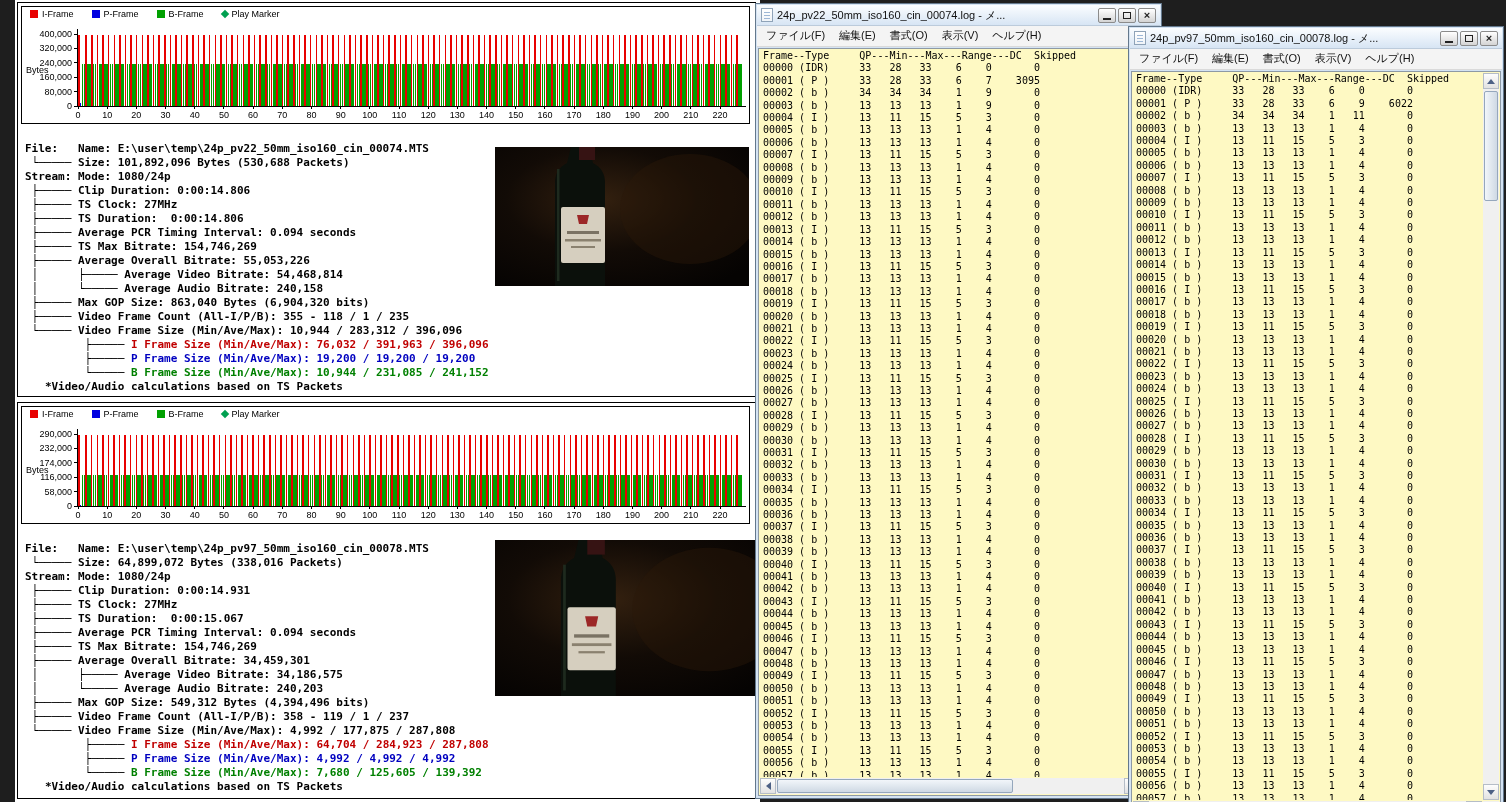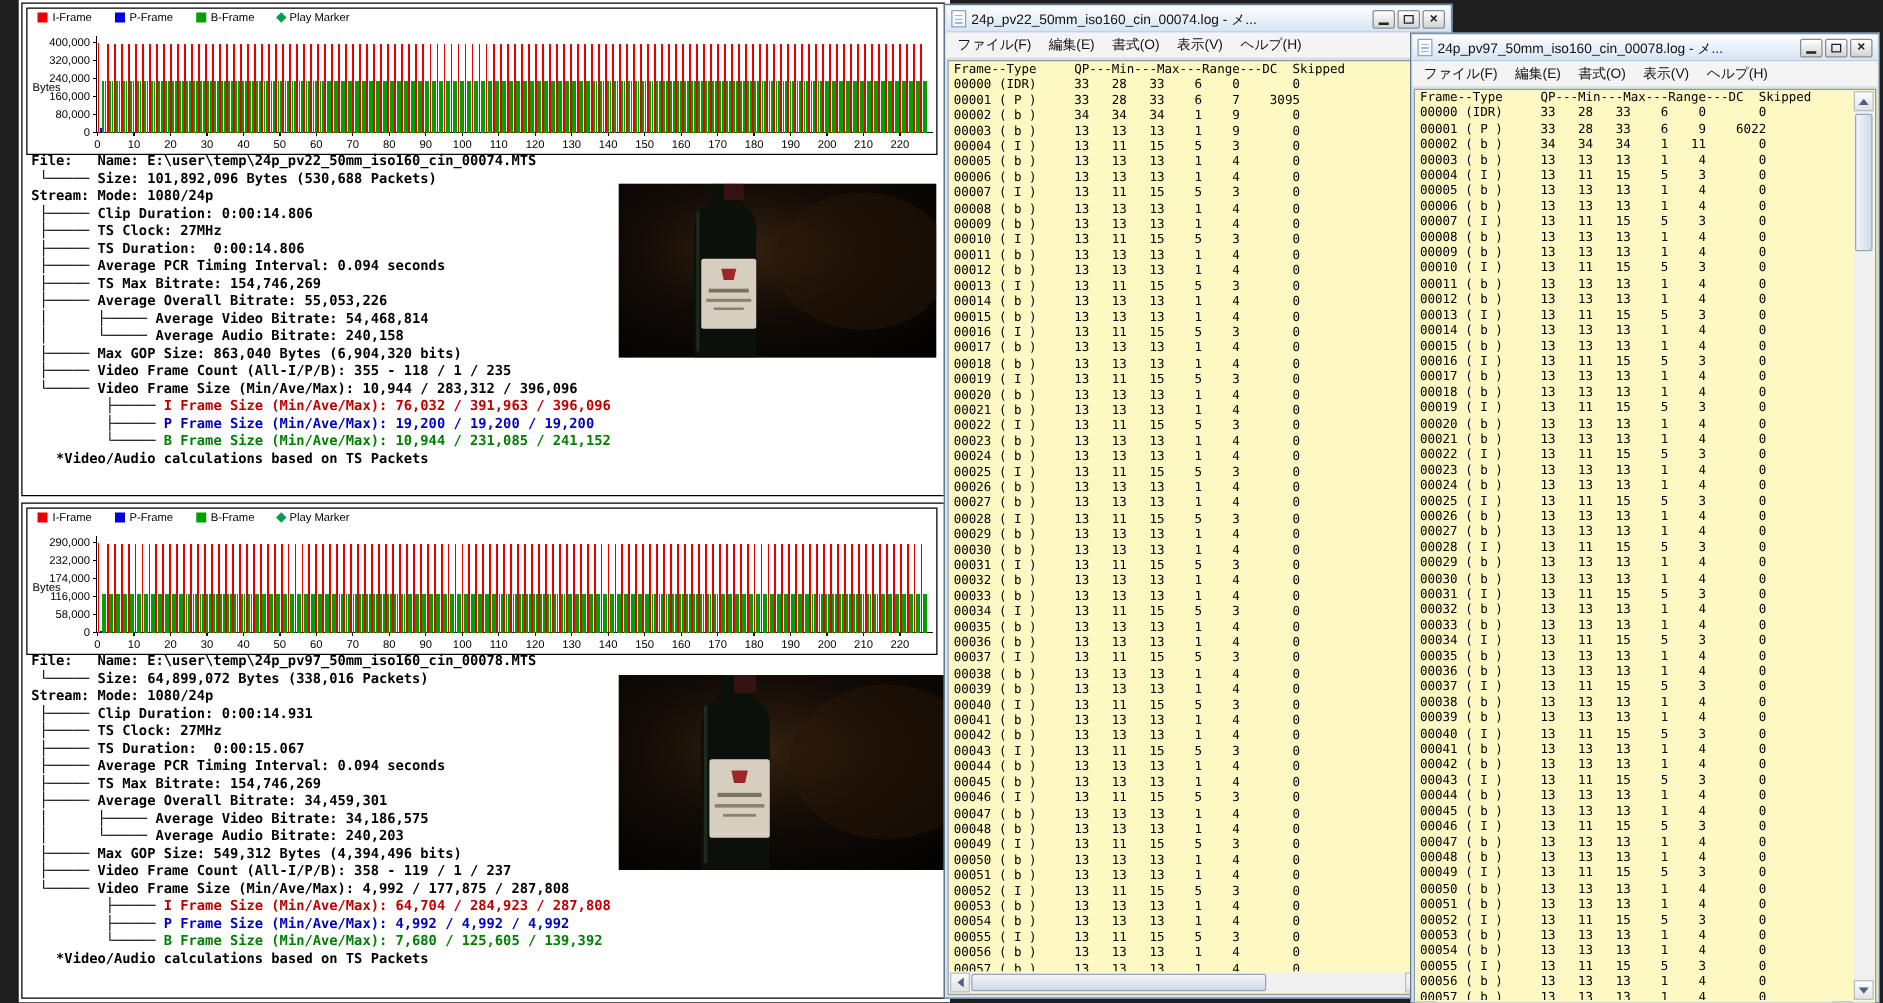--- a/index.html
+++ b/index.html
@@ -9,21 +9,21 @@
 .panel{position:absolute;left:2px;width:739px;background:#fff;border:1px solid #000;}
 #panelA{top:2px;height:395px;}
 #panelB{top:402px;height:397px;}
 .chart-box{position:absolute;left:3px;top:3px;width:729px;height:118px;border:1px solid #000;background:#fff;}
 .legend{position:absolute;left:8px;top:2px;display:flex;gap:18px;align-items:center;font-size:9px;color:#000;}
 .legend-item{display:flex;align-items:center;gap:4px;}
 .swatch{width:8px;height:8px;display:inline-block;}
 .swatch.diamond{width:6px;height:6px;transform:rotate(45deg);}
 .chart-svg{position:absolute;left:0;top:15px;}
 svg text{fill:#000;font-family:"Liberation Sans",sans-serif;}
-.info{position:absolute;left:7px;top:119px;font-family:"DejaVu Sans Mono",monospace;font-size:11px;font-weight:bold;line-height:14px;white-space:pre;color:#000;}
+.info{position:absolute;left:7px;top:139px;font-family:"DejaVu Sans Mono",monospace;font-size:11px;font-weight:bold;line-height:14px;white-space:pre;color:#000;}
 .photo{position:absolute;background:#000;}
 #photoA{left:477px;top:144px;width:254px;height:139px;}
 #photoB{left:477px;top:137px;width:279px;height:156px;}
 .notepad{position:absolute;top:3px;height:796px;border:1px solid #64788c;background:#d4e3f3;}
 #win1{left:755px;width:407px;}
 #win2{left:1128px;width:376px;margin-top:23px;}
 .titlebar{position:absolute;left:1px;right:1px;top:1px;height:21px;background:linear-gradient(#fbfdff,#d7e5f4);display:flex;align-items:center;padding:0 4px;gap:4px;border-bottom:1px solid #bccbdb;}
 .doc-icon{width:12px;height:14px;background:linear-gradient(#ffffff,#f0f4f8);border:1px solid #8fa3b8;position:relative;flex:0 0 auto;}
 .doc-icon::before{content:"";position:absolute;left:2px;right:2px;top:3px;height:9px;background:repeating-linear-gradient(#9db7d6 0 1px,transparent 1px 3px);}
 .window-title{flex:1;font-size:11px;white-space:nowrap;overflow:hidden;color:#111;}

